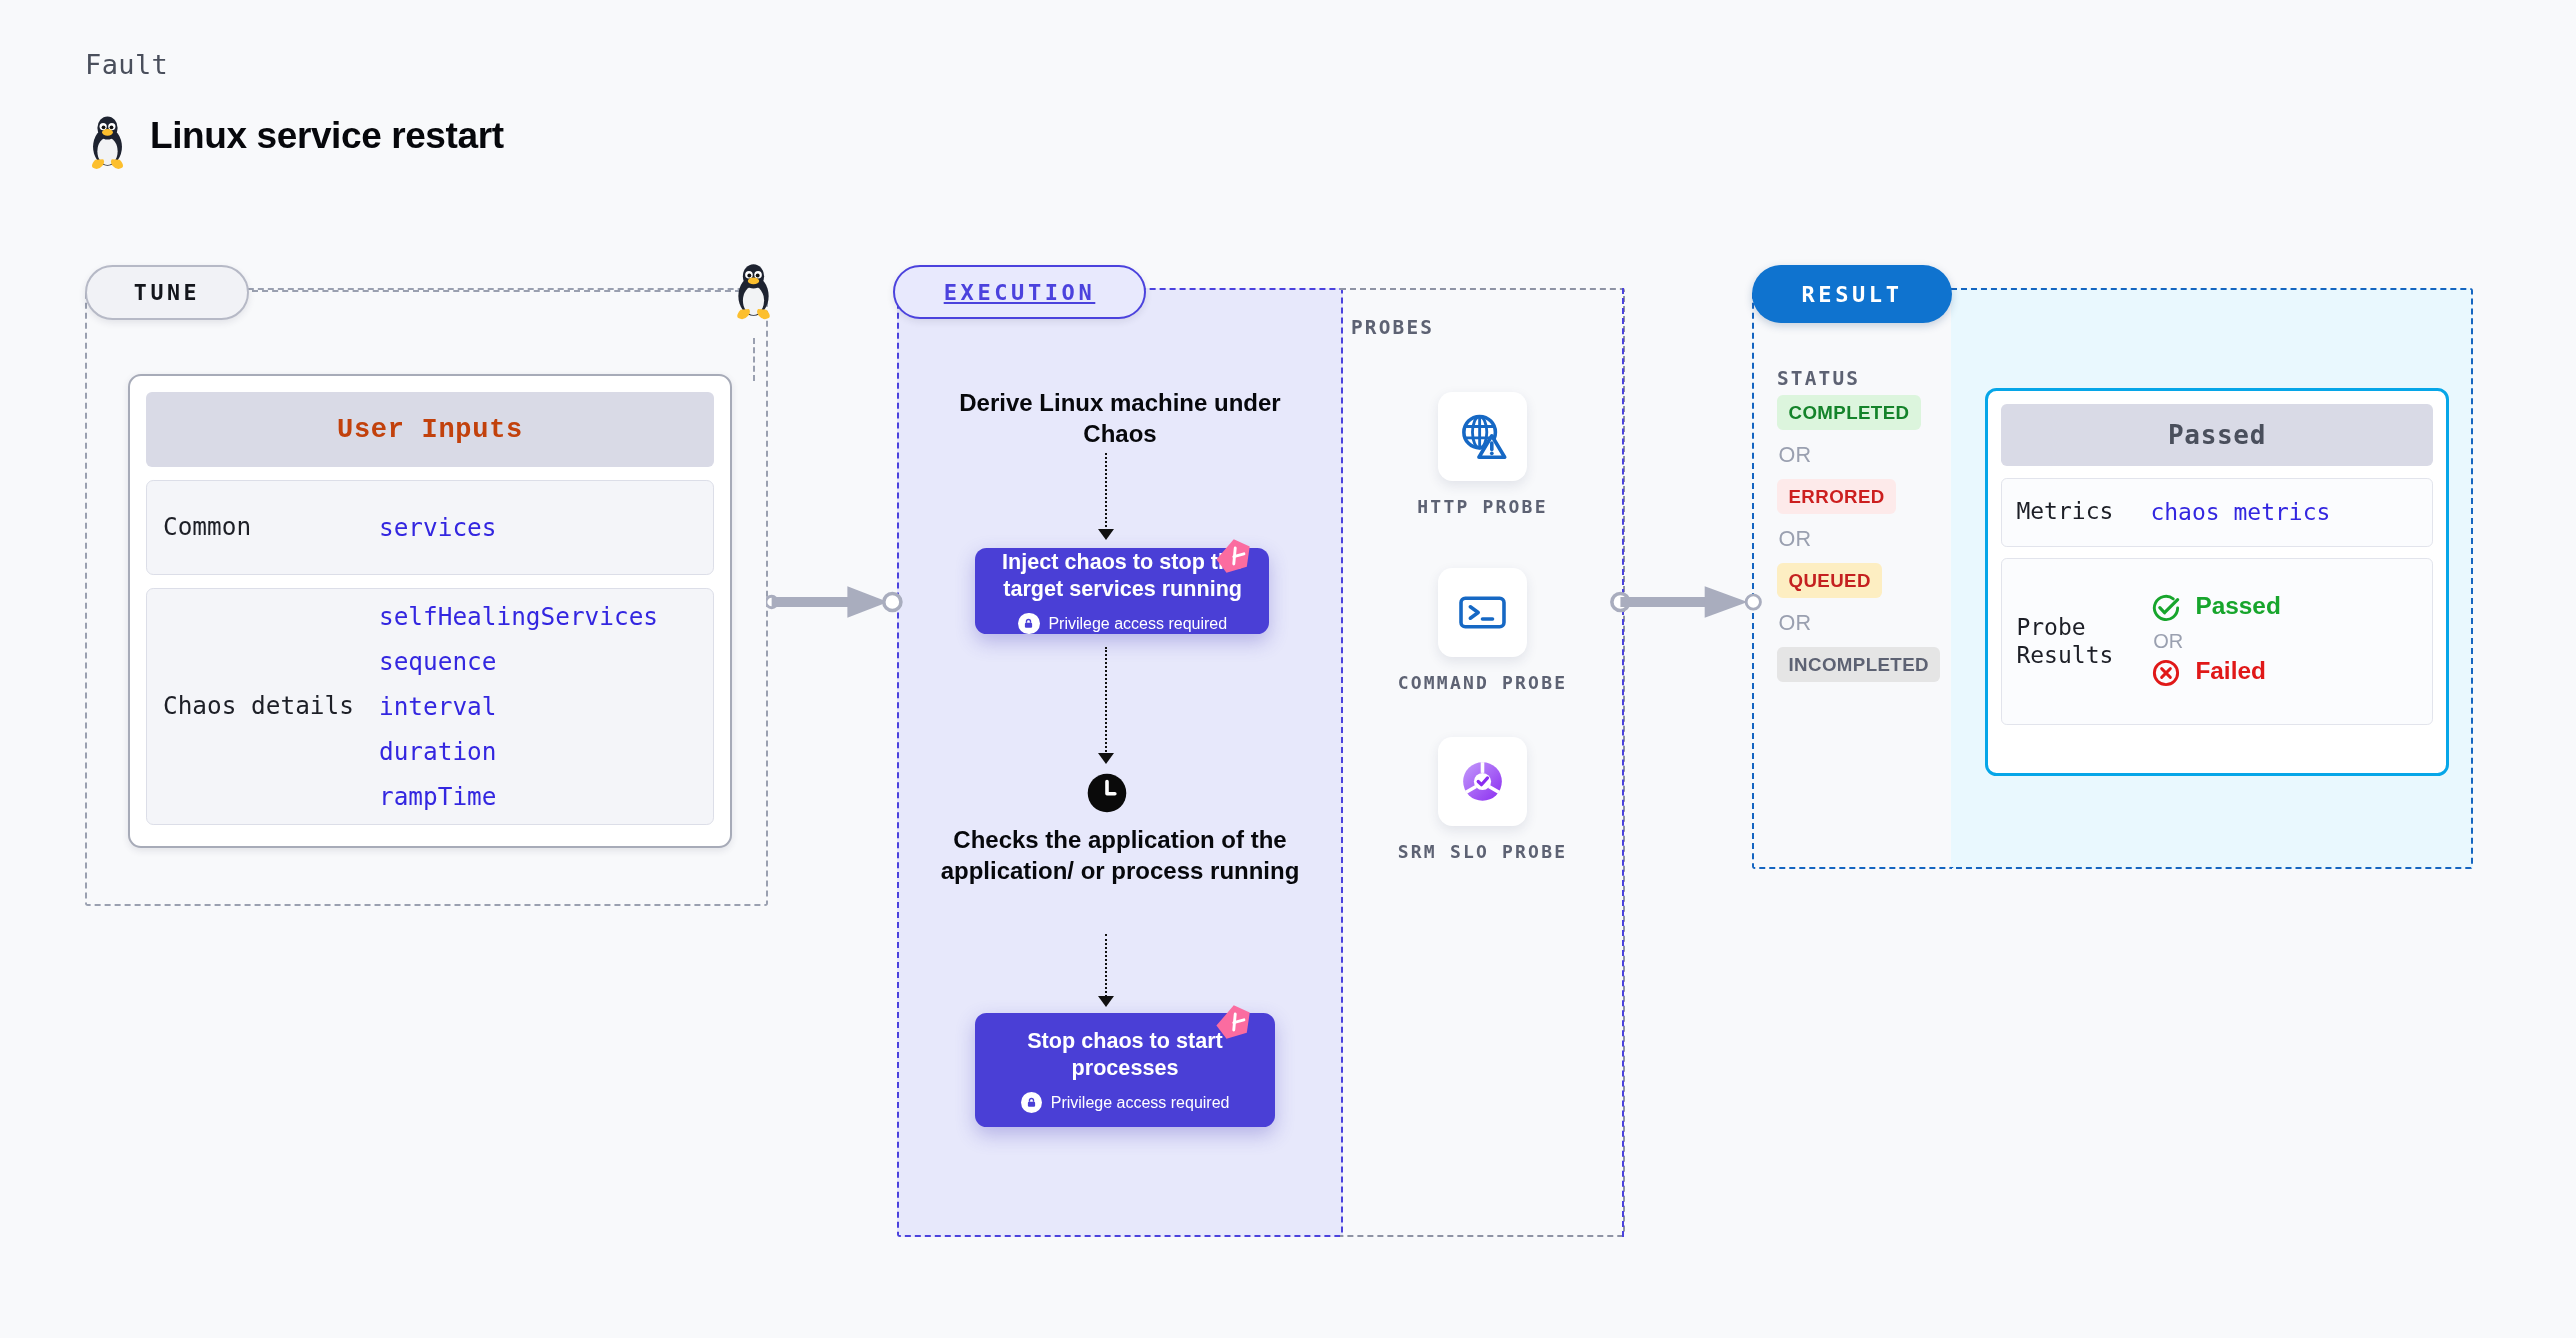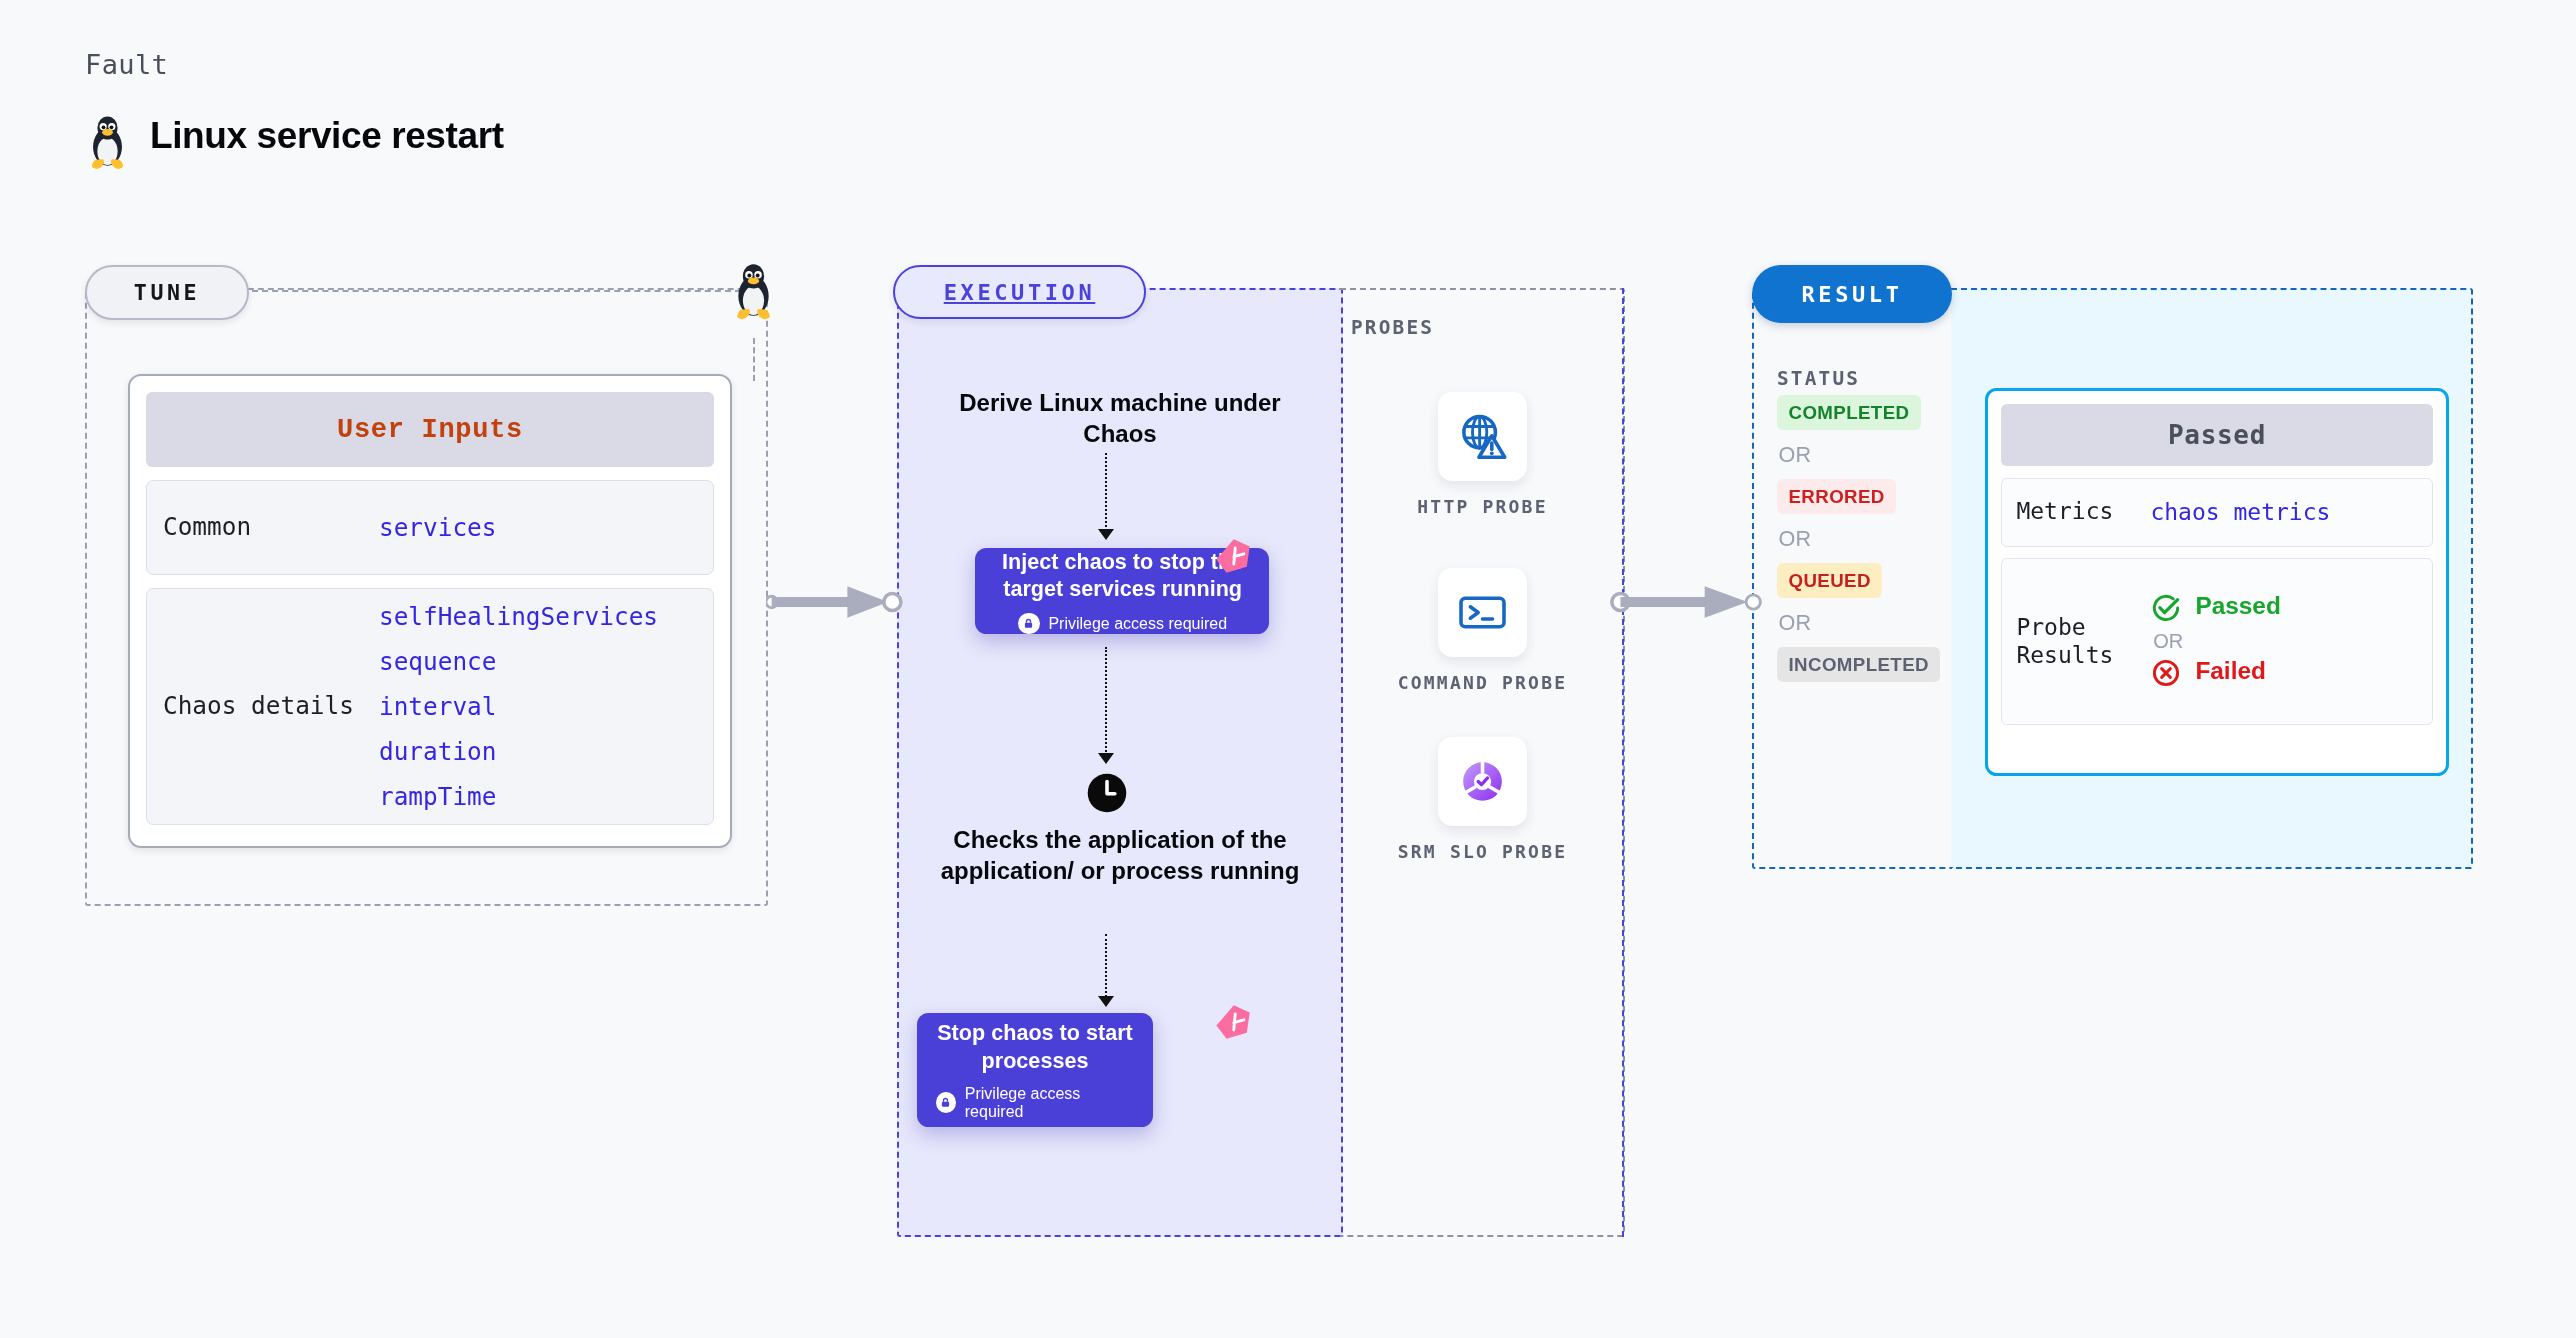--- a/index.html
+++ b/index.html
@@ -159,21 +159,21 @@
     z-index: 3;
   }
   .chaos-box {
     position: absolute; background: #4a3fd6; border-radius: 11.5px;
     box-shadow: 0 7.2px 18.7px rgba(70,60,190,.30);
     display: flex; flex-direction: column; align-items: center;
     justify-content: center; color: #fff;
     padding: 13px 18.7px;
   }
   .chaos-box-1 { left: 975px; top: 548px; width: 294px; height: 86px; padding-left: 20px; }
-  .chaos-box-2 { left: 917px; top: 1013px; width: 236px; height: 114px; }
+  .chaos-box-2 { left: 975px; top: 1013px; width: 300px; height: 114px; }
   .chaos-txt { font-size: 21.6px; font-weight: 700; text-align: center; line-height: 1.28; }
   .chaos-sub {
     margin-top: 10px; display: flex; align-items: center; gap: 8.6px;
     font-size: 16px; font-weight: 500; color: #ffffff;
   }
   .lock-badge {
     width: 21.6px; height: 21.6px; border-radius: 50%;
     background: #fff; display: flex; align-items: center; justify-content: center;
   }
   .litmus-mark { position: absolute; width: 45px; height: 42px; z-index: 5; }

